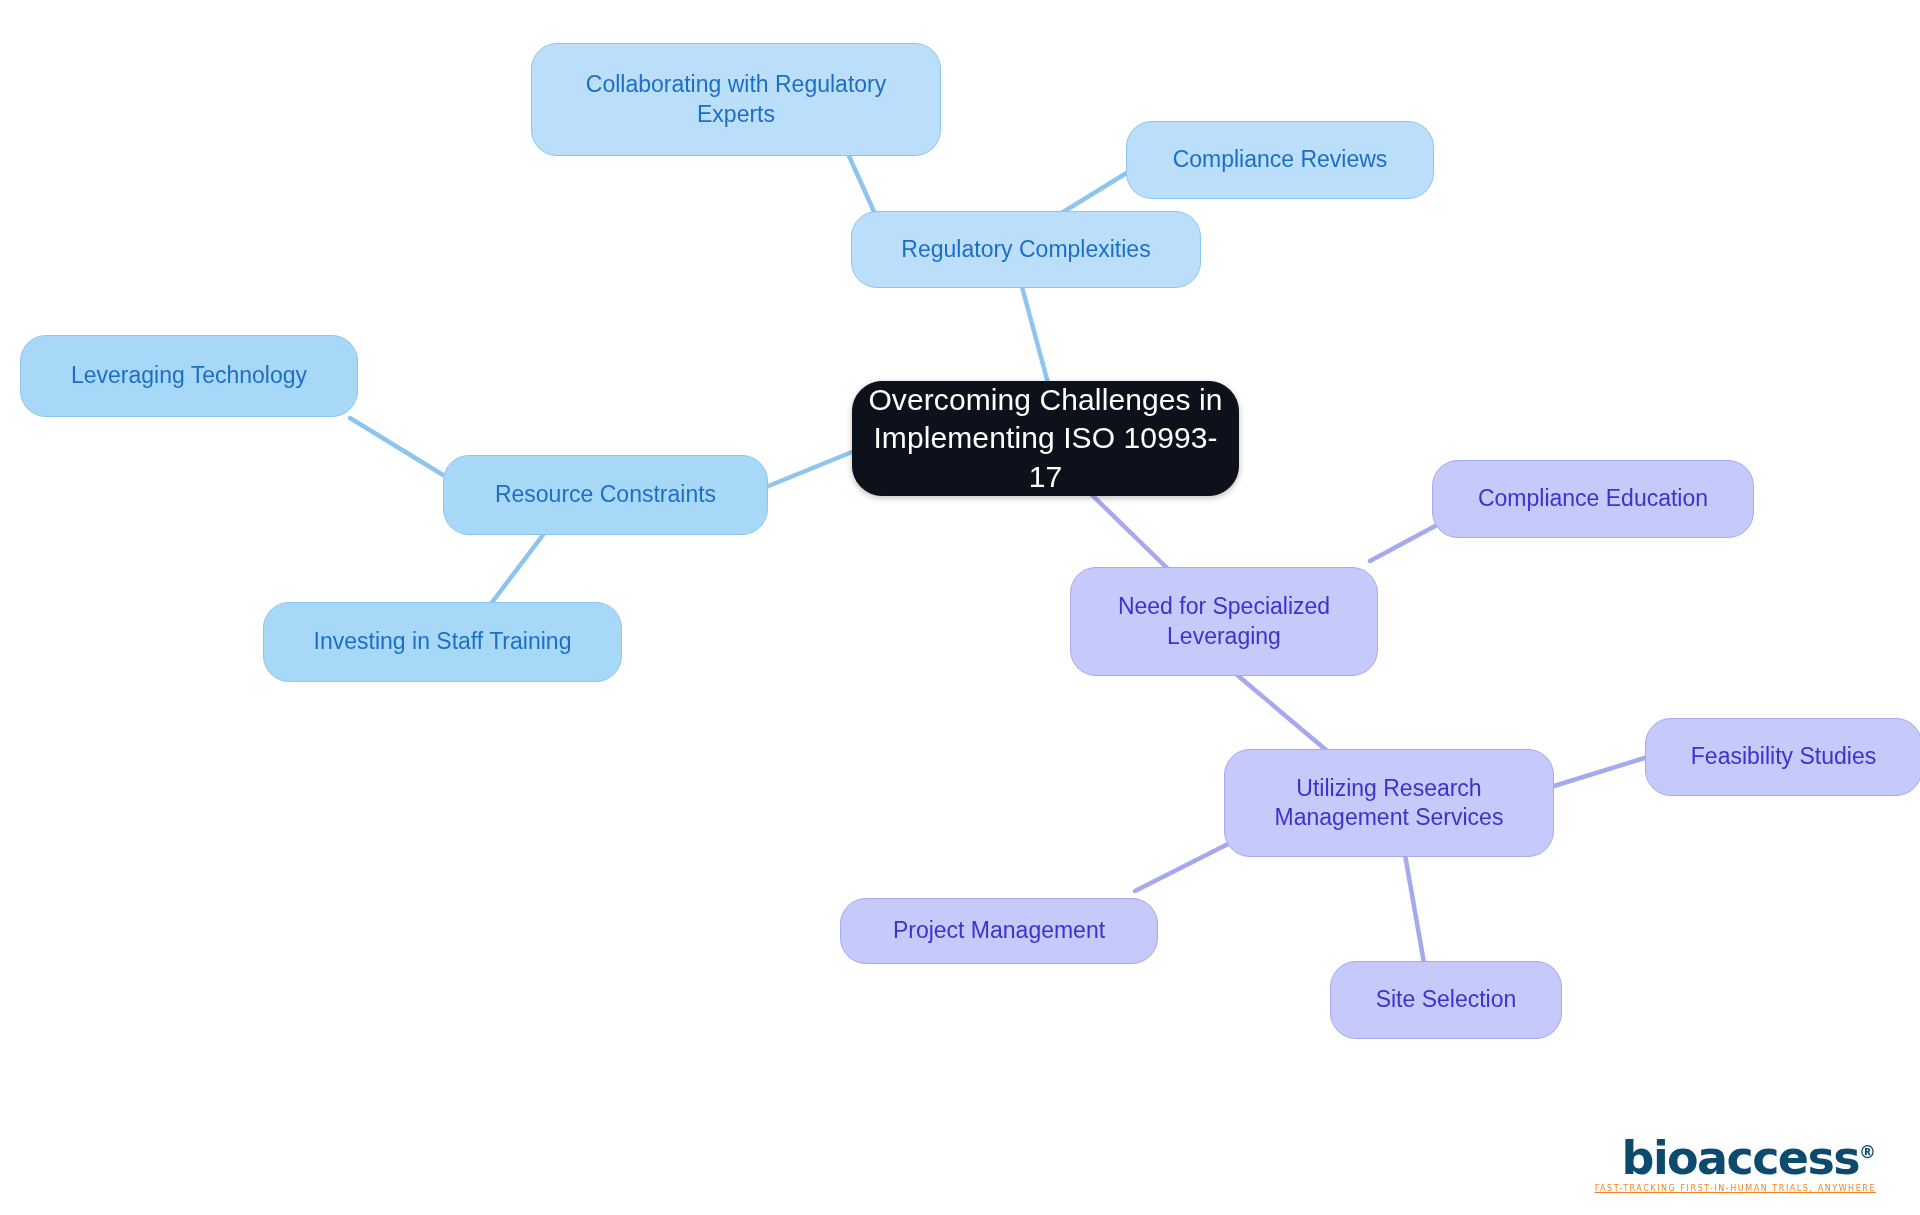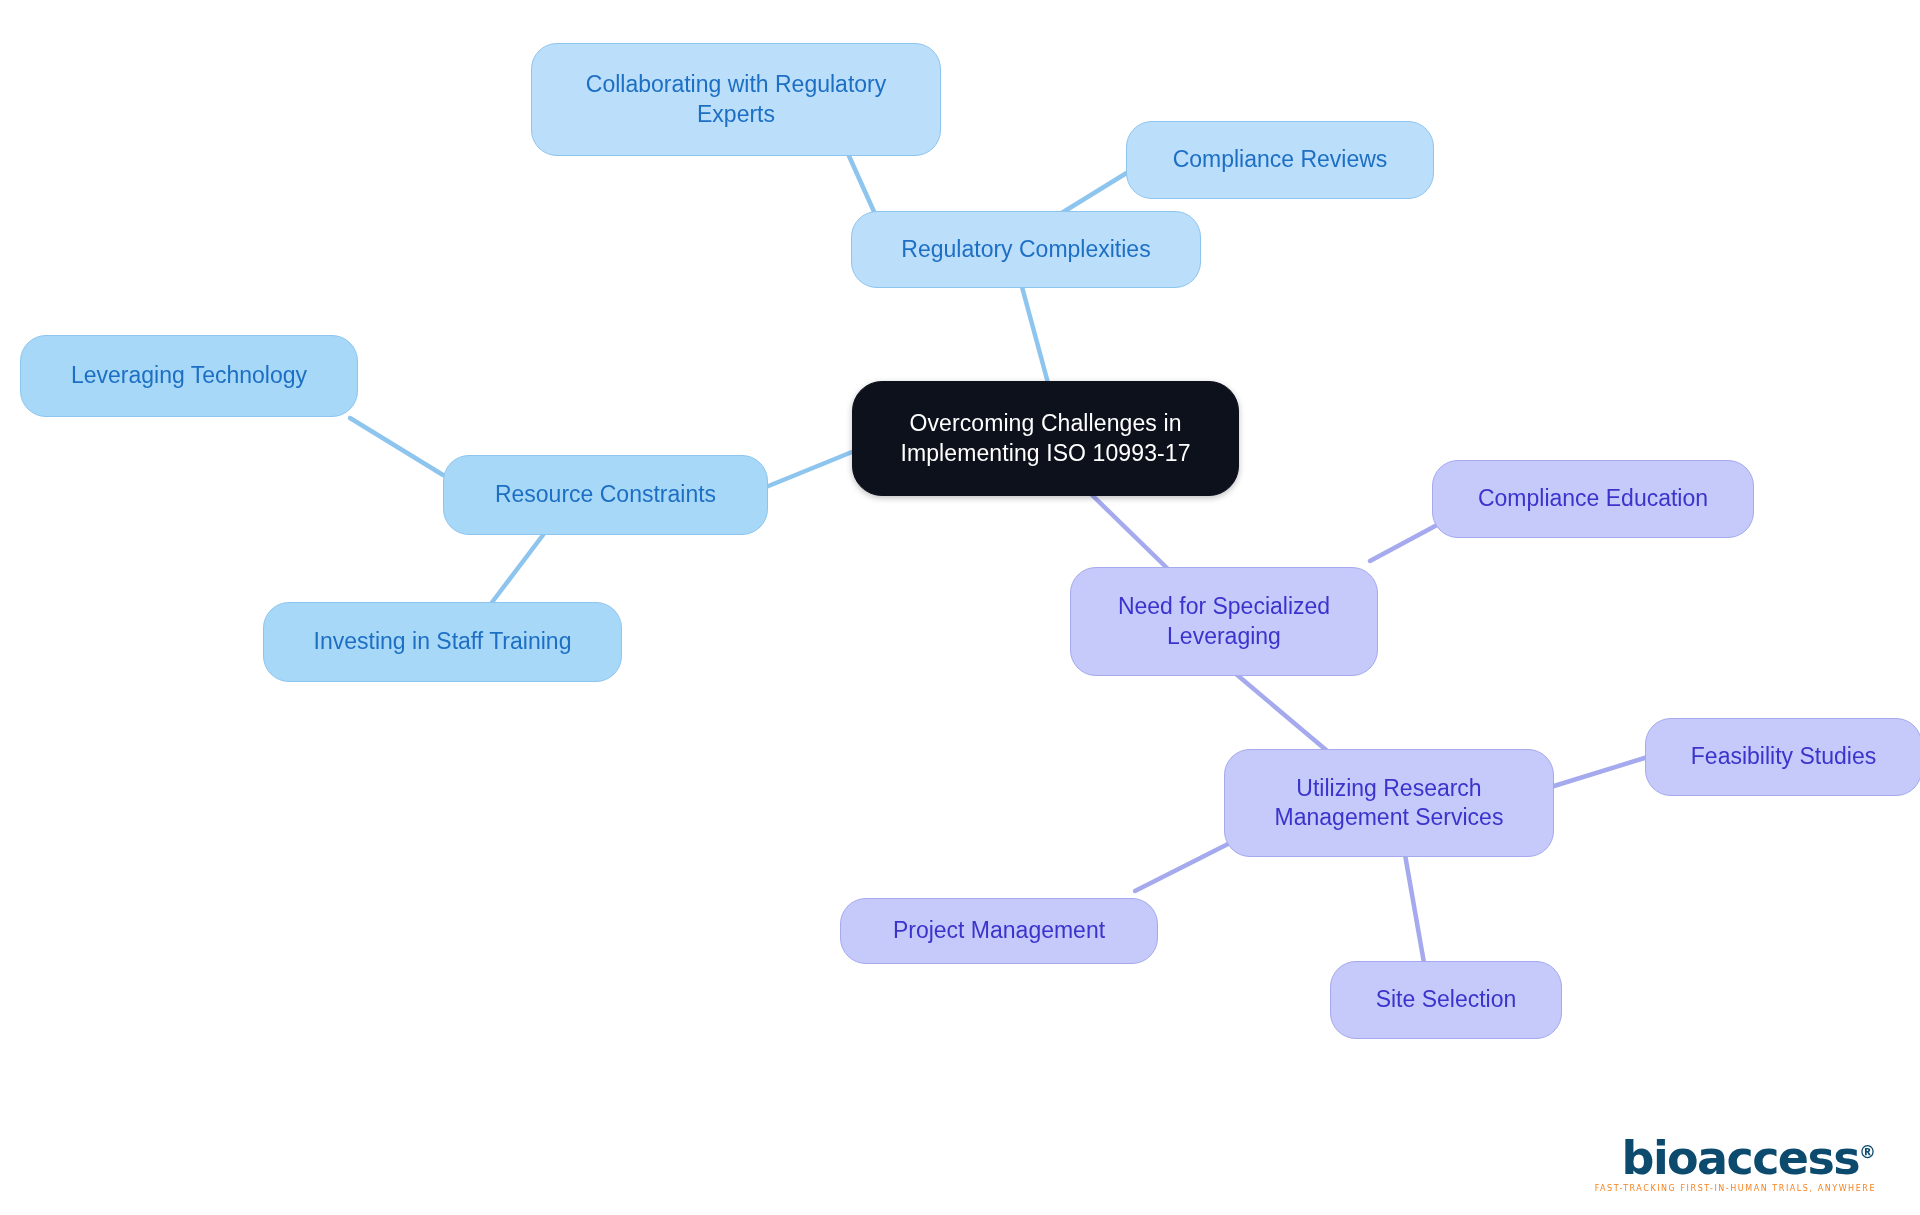--- a/index.html
+++ b/index.html
@@ -33,21 +33,21 @@
     border-radius: 26px;
     line-height: 1.28;
     white-space: pre-line;
     padding: 6px 10px;
   }
   .node.central {
     background: #0d111c;
     color: #ffffff;
     border: 1px solid #0d111c;
     border-radius: 30px;
-    font-size: 23px;
+    font-size: 30px;
     letter-spacing: 0.1px;
     box-shadow: 0 2px 6px rgba(0,0,0,0.25);
   }
   .node.branch-blue {
     background: #bbdefb;
     border: 1.6px solid #8ec5ef;
     color: #1d6fc4;
     font-size: 23px;
   }
   .node.branch-blue-strong {
@@ -84,20 +84,21 @@
     vertical-align: super;
     letter-spacing: 0;
   }
   #logo .tagline {
     font-family: "DejaVu Sans", sans-serif;
     font-size: 8px;
     color: #f6821f;
     letter-spacing: 1.55px;
     margin-top: 3px;
     white-space: nowrap;
+    text-decoration: underline;
   }
 </style>
 </head>
 <body>
 
 <div id="canvas">
 
   <svg id="edges" viewBox="0 0 1920 1215" preserveAspectRatio="none">
 
     <line x1="1048" y1="383" x2="1022" y2="287" stroke="#8ec5ef" stroke-width="4.5" stroke-linecap="round"></line>

